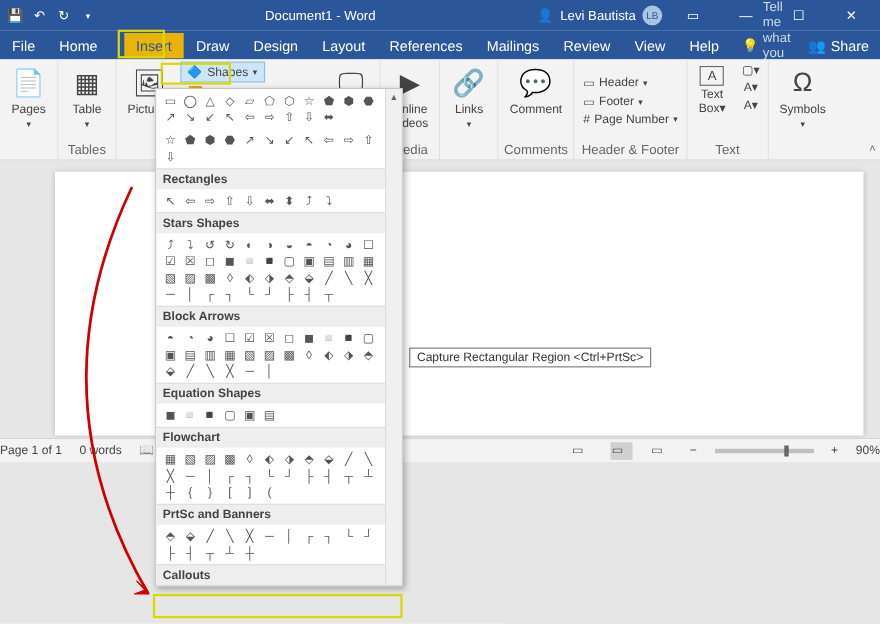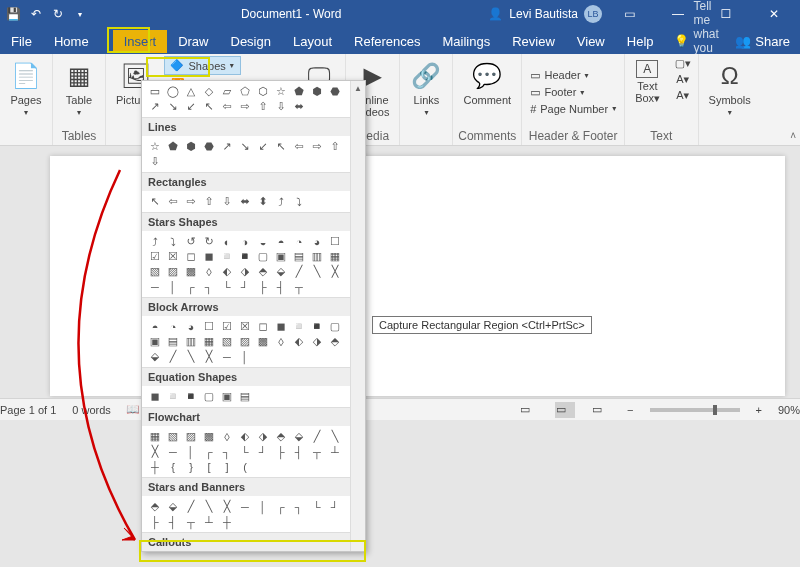--- a/index.html
+++ b/index.html
@@ -264,21 +264,20 @@
           <span class="sh">↗</span>
           <span class="sh">↘</span>
           <span class="sh">↙</span>
           <span class="sh">↖</span>
           <span class="sh">⇦</span>
           <span class="sh">⇨</span>
           <span class="sh">⇧</span>
           <span class="sh">⇩</span>
           <span class="sh">⬌</span>
         </div>
-        <div class="cat">Lines</div>
         <div class="grid">
           <span class="sh">☆</span>
           <span class="sh">⬟</span>
           <span class="sh">⬢</span>
           <span class="sh">⬣</span>
           <span class="sh">↗</span>
           <span class="sh">↘</span>
           <span class="sh">↙</span>
           <span class="sh">↖</span>
           <span class="sh">⇦</span>
@@ -407,21 +406,21 @@
           <span class="sh">┤</span>
           <span class="sh">┬</span>
           <span class="sh">┴</span>
           <span class="sh">┼</span>
           <span class="sh">{</span>
           <span class="sh">}</span>
           <span class="sh">[</span>
           <span class="sh">]</span>
           <span class="sh">(</span>
         </div>
-        <div class="cat">Stars and Banners</div>
+        <div class="cat">PrtSc and Banners</div>
         <div class="grid">
           <span class="sh">⬘</span>
           <span class="sh">⬙</span>
           <span class="sh">╱</span>
           <span class="sh">╲</span>
           <span class="sh">╳</span>
           <span class="sh">─</span>
           <span class="sh">│</span>
           <span class="sh">┌</span>
           <span class="sh">┐</span>

